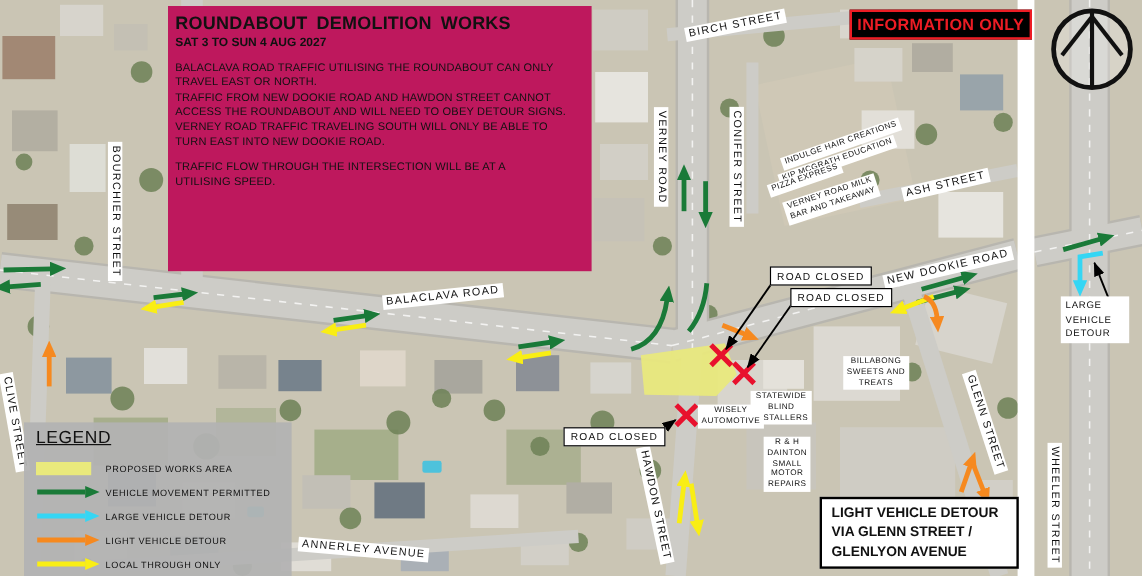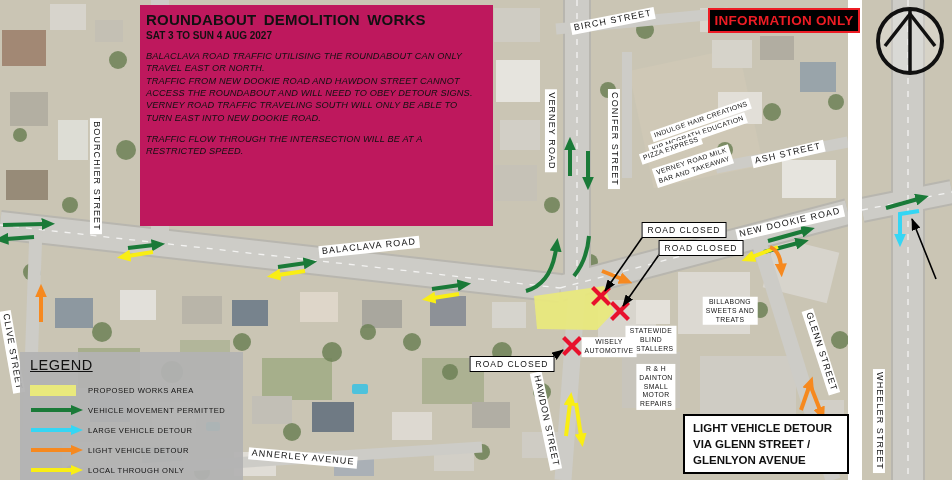--- a/index.html
+++ b/index.html
@@ -6,21 +6,21 @@
   .stage{position:relative;width:952px;height:480px;overflow:hidden;background:#fff;
          font-family:"Liberation Sans",sans-serif;color:#111;}
   .stage svg.basemap{position:absolute;left:0;top:0;}
 
   
   .abs{position:absolute;box-sizing:border-box;}
 
   .header-box{left:140px;top:5px;width:353px;height:221px;background:#be185d;padding:6px 6px;}
   .hdr-title{font-size:15px;font-weight:bold;letter-spacing:.2px;word-spacing:3px;}
   .hdr-sub{font-size:10px;font-weight:bold;margin-top:2px;}
-  .hdr-p{font-size:9.2px;line-height:1.34;margin-top:9px;white-space:pre-line;letter-spacing:.15px;font-style:italic;}
+  .hdr-p{font-size:9.2px;line-height:1.34;margin-top:9px;white-space:pre-line;letter-spacing:.15px;}
 
   .info-box{left:708px;top:8px;width:152px;height:25px;border:2px solid #ed1c24;background:#000000;
             display:flex;align-items:center;justify-content:center;}
   .info-box span{color:#ed1c24;font-weight:bold;font-size:13.5px;letter-spacing:.3px;white-space:nowrap;}
 
   
   .slabel{position:absolute;transform:translate(-50%,-50%) rotate(var(--rot,0deg));
           background:#fff;padding:1px 3px;font-size:9px;letter-spacing:1.1px;white-space:pre;
           color:#111;line-height:1.1;}
   
@@ -252,21 +252,21 @@
   <div class="abs header-box">
     <div class="hdr-title">ROUNDABOUT  DEMOLITION WORKS</div>
     <div class="hdr-sub">SAT 3 TO SUN 4 AUG 2027</div>
     <p class="hdr-p">BALACLAVA ROAD TRAFFIC UTILISING THE ROUNDABOUT CAN ONLY
 TRAVEL EAST OR NORTH.
 TRAFFIC FROM NEW DOOKIE ROAD AND HAWDON STREET CANNOT
 ACCESS THE ROUNDABOUT AND WILL NEED TO OBEY DETOUR SIGNS.
 VERNEY ROAD TRAFFIC TRAVELING SOUTH WILL ONLY BE ABLE TO
 TURN EAST INTO NEW DOOKIE ROAD.</p>
     <p class="hdr-p">TRAFFIC FLOW THROUGH THE INTERSECTION WILL BE AT A
-RESTRICTED SPEED.</p>
+UTILISING SPEED.</p>
   </div>
 
   <div class="abs info-box">
     <span>INFORMATION ONLY</span>
   </div>
 
   <div class="slabel" style="left:96px;top:176px;--rot:90deg">BOURCHIER STREET</div>
   <div class="slabel" style="left:12px;top:352px;--rot:80deg">CLIVE STREET</div>
   <div class="slabel" style="left:613px;top:21px;--rot:-11deg">BIRCH STREET</div>
   <div class="slabel" style="left:551px;top:131px;--rot:90deg">VERNEY ROAD</div>
@@ -295,20 +295,23 @@
 SMALL
 MOTOR
 REPAIRS</div>
   <div class="blabel" style="left:609px;top:347px">WISELY
 AUTOMOTIVE</div>
 
   <div class="rclabel" style="left:684px;top:230px">ROAD CLOSED</div>
   <div class="rclabel" style="left:701px;top:248px">ROAD CLOSED</div>
   <div class="rclabel" style="left:512px;top:364px">ROAD CLOSED</div>
 
+  <div class="abs lvd">LARGE
+VEHICLE
+DETOUR</div>
   <div class="abs lightbox">LIGHT VEHICLE DETOUR
 VIA GLENN STREET /
 GLENLYON AVENUE</div>
 
   <div class="abs legend">
     <div class="legend-title">LEGEND</div>
     <div class="lrow">
       <span class="sym">
           <span class="lswatch"></span>
         </span>

